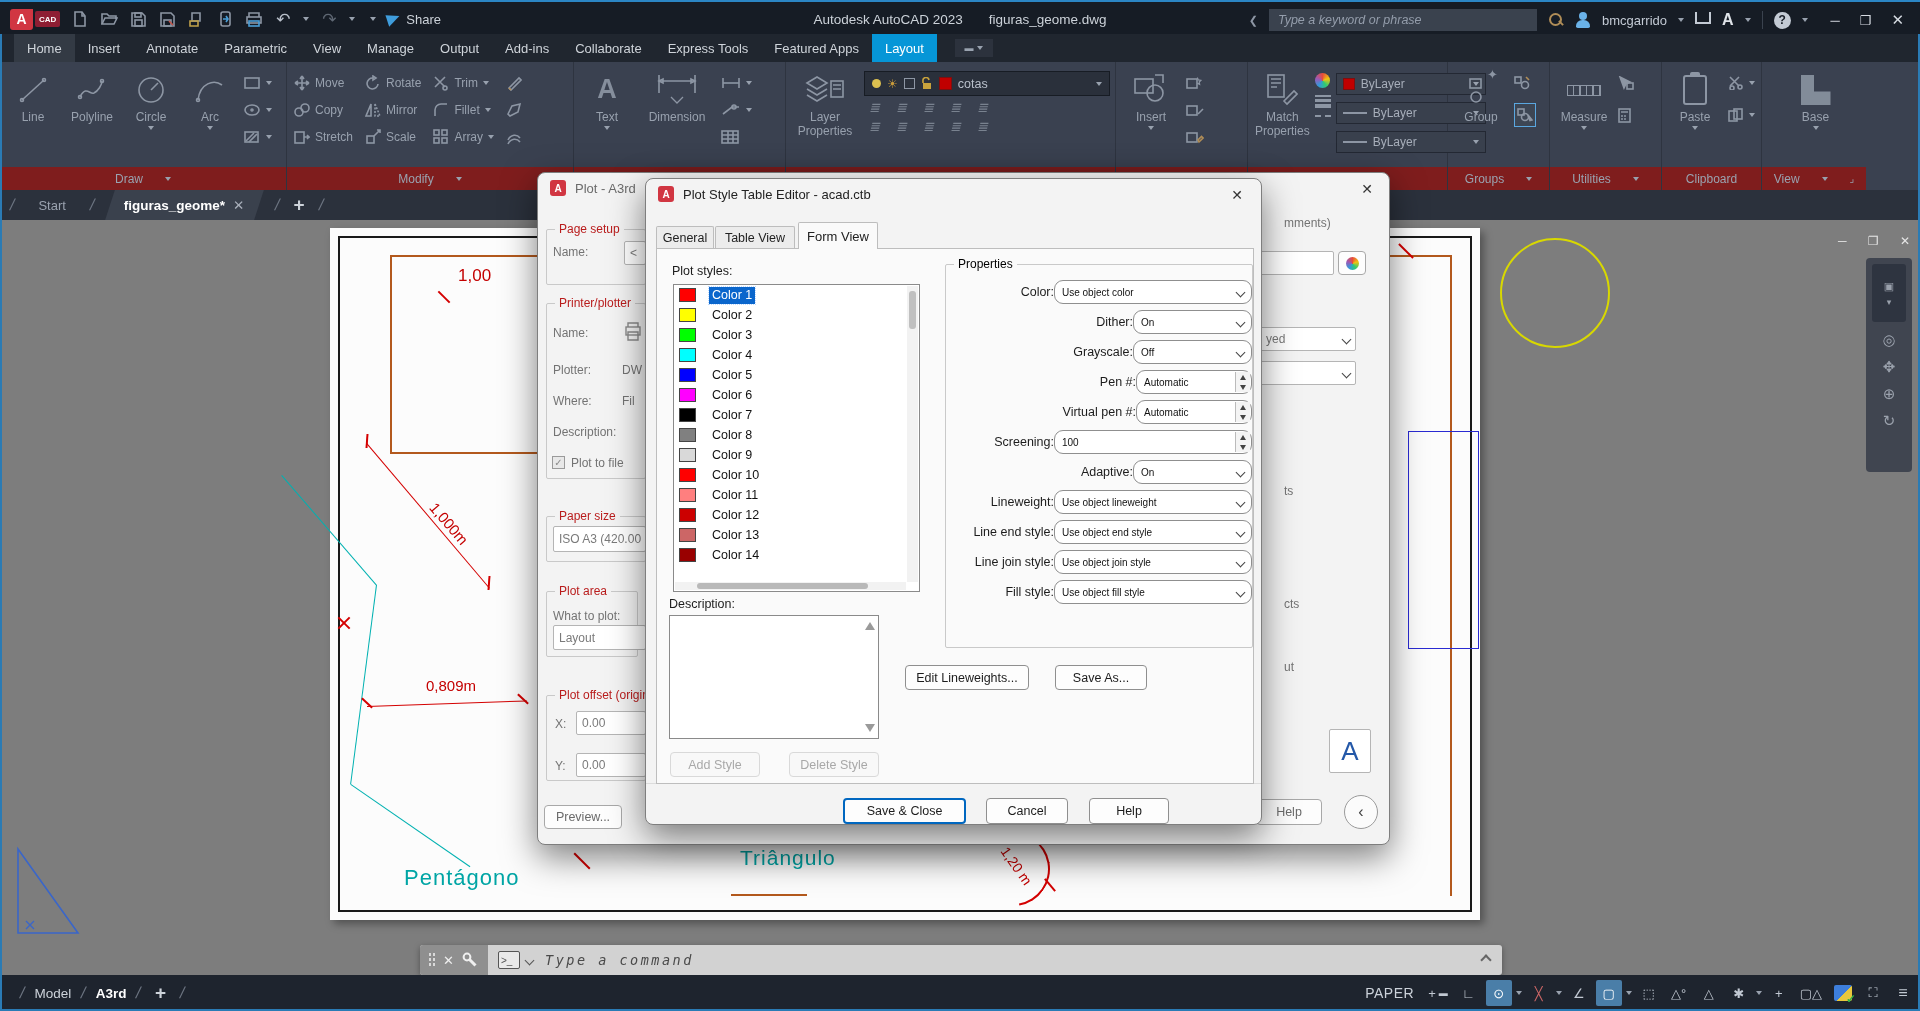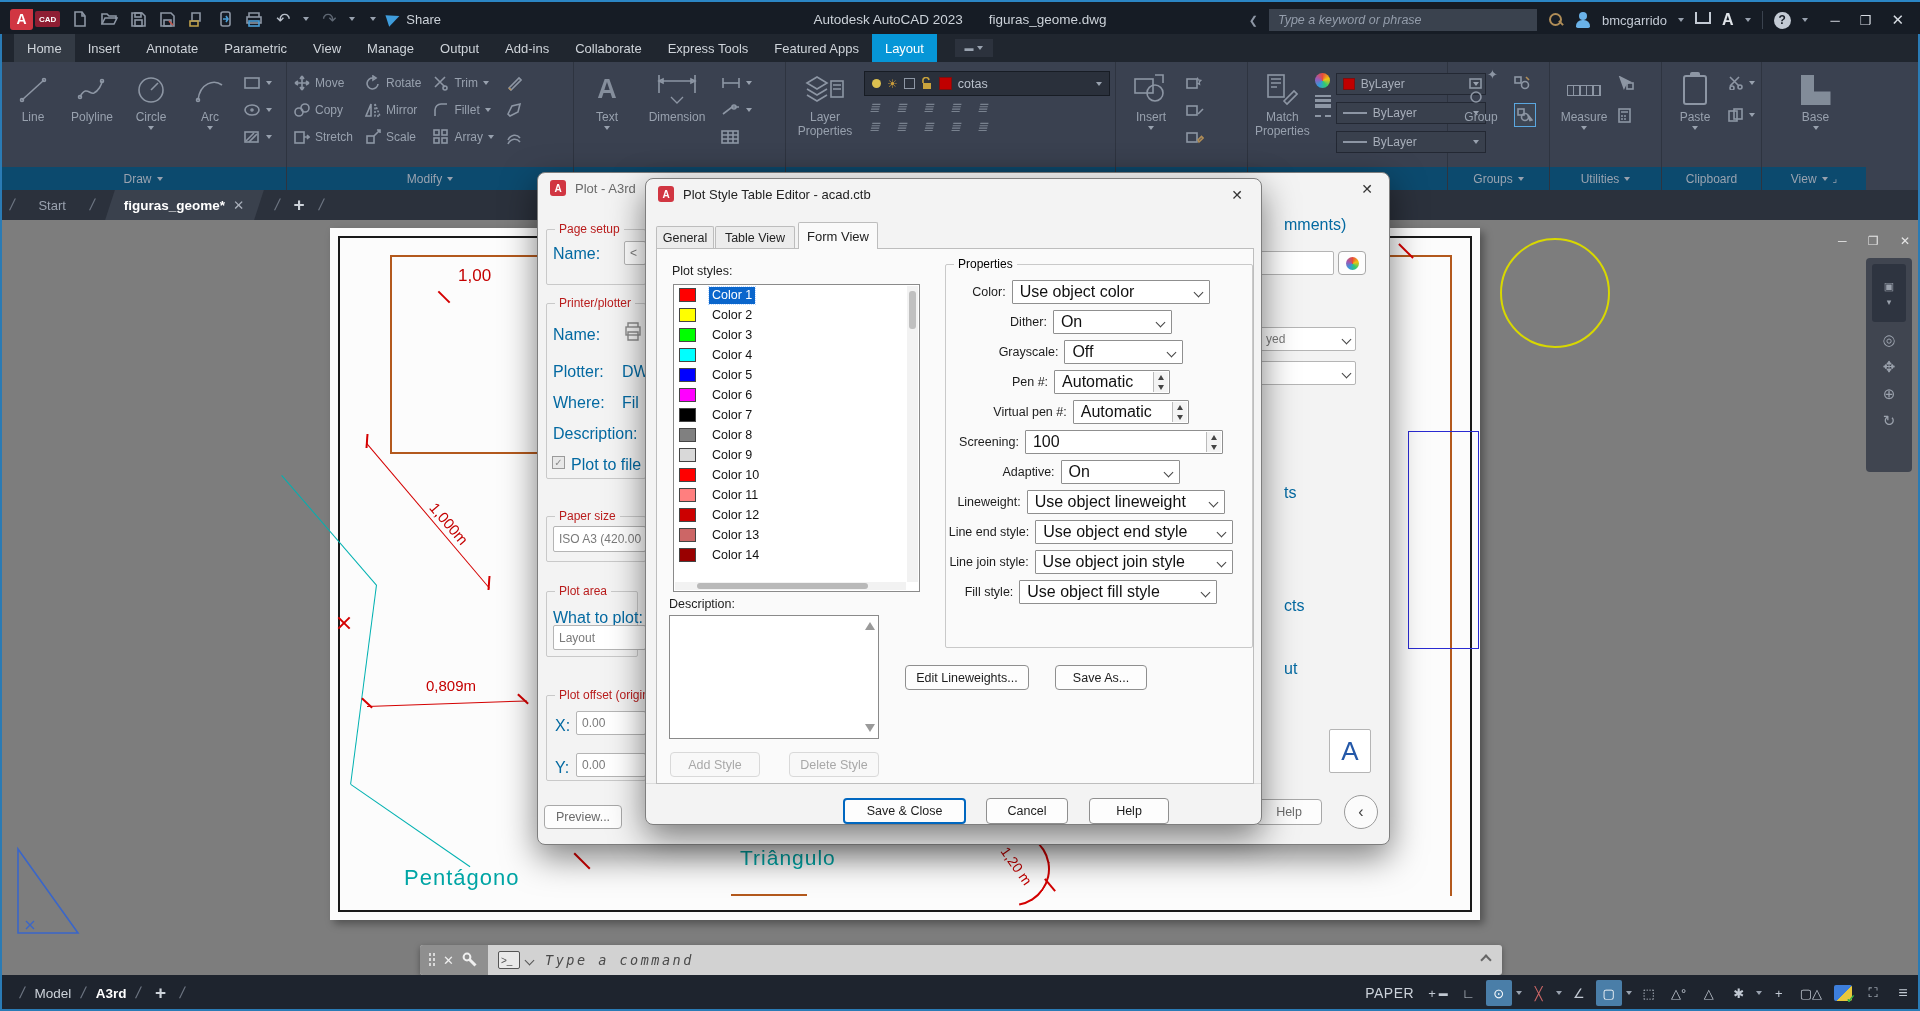--- a/index.html
+++ b/index.html
@@ -33,21 +33,21 @@
 
 #ribbontabs{position:absolute;left:0;top:34px;width:1920px;height:28px;background:#20262f;display:flex;align-items:stretch;padding-left:14px;font-size:13px;color:#cfd4da}
 .rtab{display:flex;align-items:center;padding:0 13px;cursor:default}
 .rtab.home{background:#333a44}
 .rtab.active{background:#0696d7;color:#fff}
 .ribmin{margin-left:18px;align-self:center;width:38px;height:18px;background:#2c323d;display:flex;align-items:center;justify-content:center;gap:4px;color:#9aa3b0;font-size:9px}
 
 #ribbon{position:absolute;left:0;top:62px;width:1920px;height:128px;background:#3a4150;display:flex}
 .rpanel{position:relative;height:128px;border-right:1px solid #2e3440;display:flex;flex-direction:column;flex:none}
 .rbody{flex:1;display:flex;align-items:flex-start;padding:5px 4px 0 7px;gap:7px}
-.rlabel{height:23px;background:#0c4a6e;display:flex;align-items:center;justify-content:center;font-size:12px;color:#9aa3b0;gap:5px}
+.rlabel{height:23px;background:#7f1d1d;display:flex;align-items:center;justify-content:center;font-size:12px;color:#9aa3b0;gap:22px}
 .bigbtn{width:52px;display:flex;flex-direction:column;align-items:center;font-size:12px;color:#98a1ae;gap:1px;padding-top:3px;text-align:center;line-height:1.15}
 .bigbtn .icn{height:40px;display:flex;align-items:center;justify-content:center}
 .scol{display:flex;flex-direction:column;justify-content:flex-start;gap:3px;padding-top:4px}
 .sitem{display:flex;align-items:center;gap:5px;font-size:12px;color:#98a1ae;height:24px}
 svg.ric{stroke:#8d96a4;fill:none;stroke-width:1.6}
 .bigA{font-size:27px;color:#858e9c;font-weight:bold}
 .lyr{font-size:13px;color:#79828f;display:inline-block;transform:skewX(-14deg)}
 .cotasbox{width:246px;height:25px;background:#2a303b;border:1px solid #171c24;display:flex;align-items:center;gap:6px;padding:0 7px;color:#b9c0cb;font-size:12.5px}
 .bulb{width:9px;height:9px;border-radius:50%;background:#dcc050}
 .sun{color:#c79a3b;font-size:12px}
@@ -140,34 +140,34 @@
 .vthumb{position:absolute;left:2px;top:5px;width:7px;height:38px;background:#c0c0c0;border-radius:3px}
 .hscroll{position:absolute;left:1px;right:13px;bottom:1px;height:8px;background:#f2f2f2}
 .hthumb{position:absolute;left:22px;width:74%;top:1px;height:6px;background:#b9b9b9;border-radius:3px}
 #desc{position:absolute;left:12px;top:366px;width:210px;height:124px;background:#fff;border:1px solid #8a8a8a}
 .sarr{position:absolute;right:3px;width:0;height:0;border-left:5px solid transparent;border-right:5px solid transparent}
 .sarr.up{top:6px;border-bottom:8px solid #9a9a9a}
 .sarr.dn{bottom:6px;border-top:8px solid #9a9a9a}
 #propgrp{position:absolute;left:288px;top:15px;width:308px;height:384px}
 .glabel.onpage{background:#fafafa}
 #proprows{position:absolute;left:0;top:12px;right:0}
-.prow{display:flex;justify-content:center;align-items:center;height:30px;padding-right:16px;gap:6px}
+.prow{display:flex;justify-content:flex-end;align-items:center;height:30px;}
 .plab{font-size:12.5px;color:#1c1c1c}
-.pctrl{position:relative;height:24px;background:#fff;border:1px solid #8f8f8f;border-radius:1px;display:flex;align-items:center;padding:0 18px 0 7px;font-size:16px;color:#111}
+.pctrl{position:relative;height:24px;background:#fff;border:1px solid #8f8f8f;border-radius:9px;display:flex;align-items:center;padding:0 18px 0 7px;font-size:10px;color:#111}
 .pctrl.full{width:198px}
 .pctrl.select.narrow{width:119px}
 .pctrl.spin.narrow{width:116px}
 .chev{position:absolute;right:7px;top:8px;width:7px;height:7px;border-right:1.6px solid #444;border-bottom:1.6px solid #444;transform:rotate(45deg)}
 .spinb{position:absolute;right:1px;top:1px;bottom:1px;width:15px;border-left:1px solid #bbb;display:flex;flex-direction:column;align-items:center;justify-content:space-around;background:#f4f4f4}
 .tup{width:0;height:0;border-left:3.5px solid transparent;border-right:3.5px solid transparent;border-bottom:5px solid #444}
 .tdn{width:0;height:0;border-left:3.5px solid transparent;border-right:3.5px solid transparent;border-top:5px solid #444}
 .bsep{position:absolute;left:0;right:0;top:604px;border-top:1px solid #dcdcdc}
 
 #plotdlg{left:537px;top:172px;width:853px;height:673px}
-.frag{position:absolute;font-size:16px;color:#0369a1;white-space:nowrap}
+.frag{position:absolute;font-size:12px;color:#737373;white-space:nowrap}
 .roundbtn{position:absolute;width:34px;height:34px;border:1px solid #9a9a9a;border-radius:50%;background:#fbfbfb;display:flex;align-items:center;justify-content:center;color:#444;font-size:16px}
 .chk{position:absolute;width:13px;height:13px;border:1px solid #9a9a9a;background:#e8e8e8;color:#8a8a8a;font-size:10px;display:flex;align-items:center;justify-content:center}
 
 .edge{position:absolute;background:#2a7bb5}
 </style>
 </head>
 <body>
 
 <div id="root">
 

